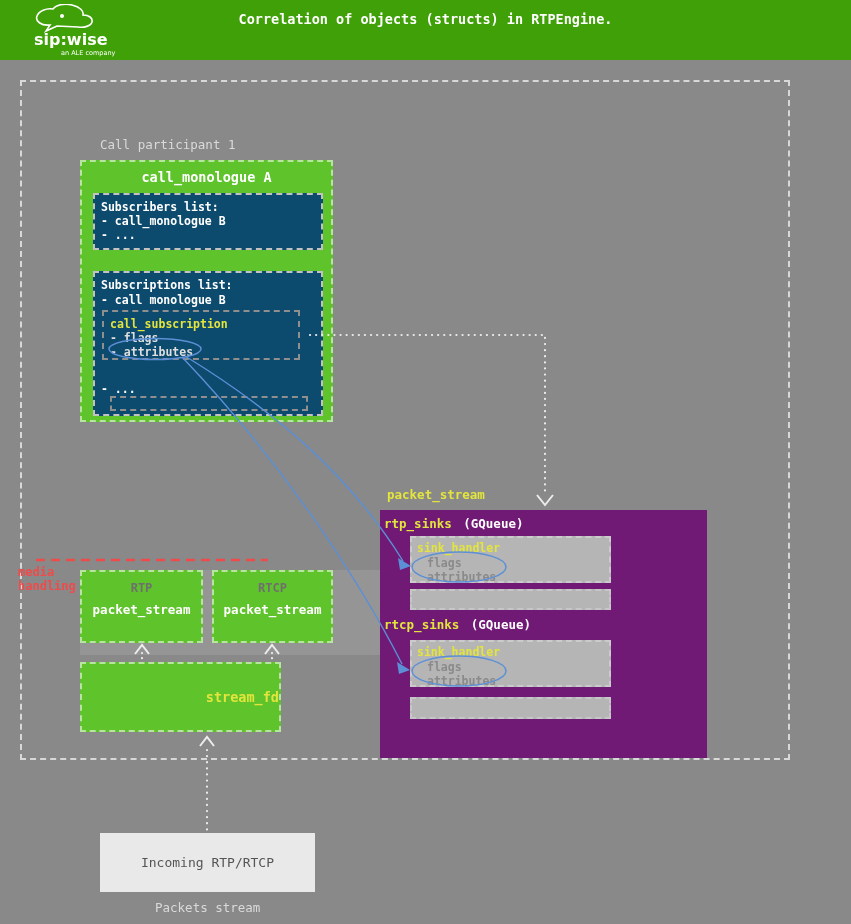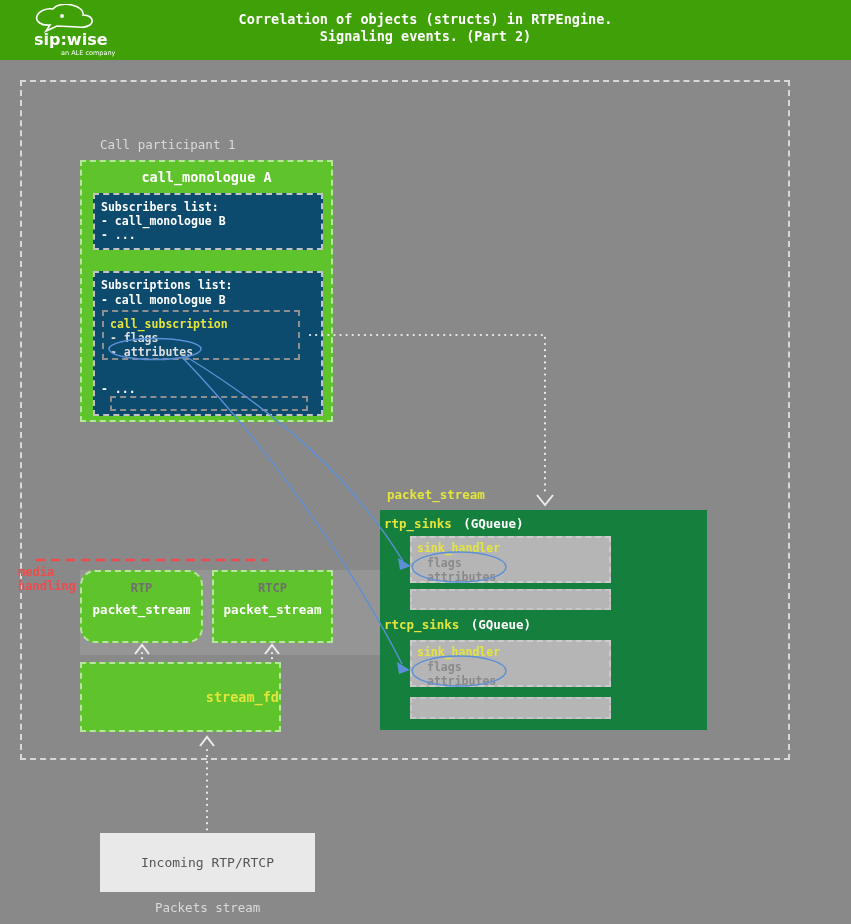--- a/index.html
+++ b/index.html
@@ -41,30 +41,30 @@
                 display:flex; align-items:center; justify-content:center; }
   .yellow { color:#e3e53c; font-weight:bold; }
   #call-media span, #stream-fd span { font-size:13.5px; }
 
   #media-handling { position:absolute; left:18px; top:565px; width:64px; color:#ef4b4b;
                     font-weight:bold; font-size:12px; line-height:14px; text-align:left; }
 
   #gray-strip { position:absolute; left:80px; top:570px; width:300px; height:85px; background:#959595; }
 
   .ps-box { position:absolute; top:570px; height:73px; text-align:center; padding-top:9px; }
-  #rtp-box { left:80px; width:123px;border-radius:15px; }
+  #rtp-box { left:80px; width:123px; }
   #rtcp-box { left:212px; width:121px; }
   .ps-box .tag { color:#6f6f6f; font-weight:bold; font-size:12px; }
   .ps-box .ps-title { color:#ffffff; font-weight:bold; font-size:12.5px; margin-top:7px; }
 
   #stream-fd { position:absolute; left:80px; top:662px; width:201px; height:70px;
                display:flex; align-items:center; justify-content:flex-end; }
 
   #panel-label { position:absolute; left:387px; top:487px; font-size:12.5px; }
-  #panel { position:absolute; left:380px; top:510px; width:327px; height:220px; background:#15803d; }
+  #panel { position:absolute; left:380px; top:510px; width:327px; height:248px; background:#701a75; }
   .sinks-line { position:absolute; left:4px; font-size:12.5px; font-weight:bold; }
   #rtp-sinks-line { top:6px; }
   #rtcp-sinks-line { top:107px; }
   .sinks-line .gq { color:#ffffff; margin-left:4px; }
   .sink-handler { position:absolute; left:30px; width:201px; height:47px; background:#b5b5b5;
                   border:2px dashed #cbcbcb; font-size:11.5px; font-weight:bold;
                   line-height:14.5px; padding:3px 0 0 5px; }
   #sink-handler-rtp { top:26px; }
   #sink-handler-rtcp { top:130px; }
   .sink-handler .sh-field { color:#8a8a8a; margin-left:10px; }
@@ -87,21 +87,20 @@
     <svg id="logo" width="100" height="54" viewBox="0 0 100 54">
       <g fill="none" stroke="#ffffff" stroke-width="1.6">
         <path d="M22 21 C13 22 7 17 9 12 C11 7 18 4 25 5 C28 1 36 -1 44 1 C52 3 56 7 55 11 C61 11 65 14 64 18 C63 22 56 24 50 23 L29 22 L18 27 L22 21 Z"></path>
       </g>
       <circle cx="34" cy="12" r="2" fill="#ffffff"></circle>
       <text x="6" y="41" font-size="16" font-weight="bold" fill="#ffffff" font-family="DejaVu Sans, sans-serif">sip:wise</text>
       <text x="33" y="51" font-size="6.5" fill="#ffffff" font-family="DejaVu Sans, sans-serif">an ALE company</text>
     </svg>
     <div id="title">
       <div>Correlation of objects (structs) in RTPEngine.</div>
-      <div>Signaling events. (Part 2)</div>
     </div>
   </div>
 
   <div id="outer-dashed"></div>
   <div id="call-participant">Call participant 1</div>
 
   <div id="gray-strip"></div>
 
   <div id="call-monologue" class="green-box">
     <div class="box-title">call_monologue A</div>

